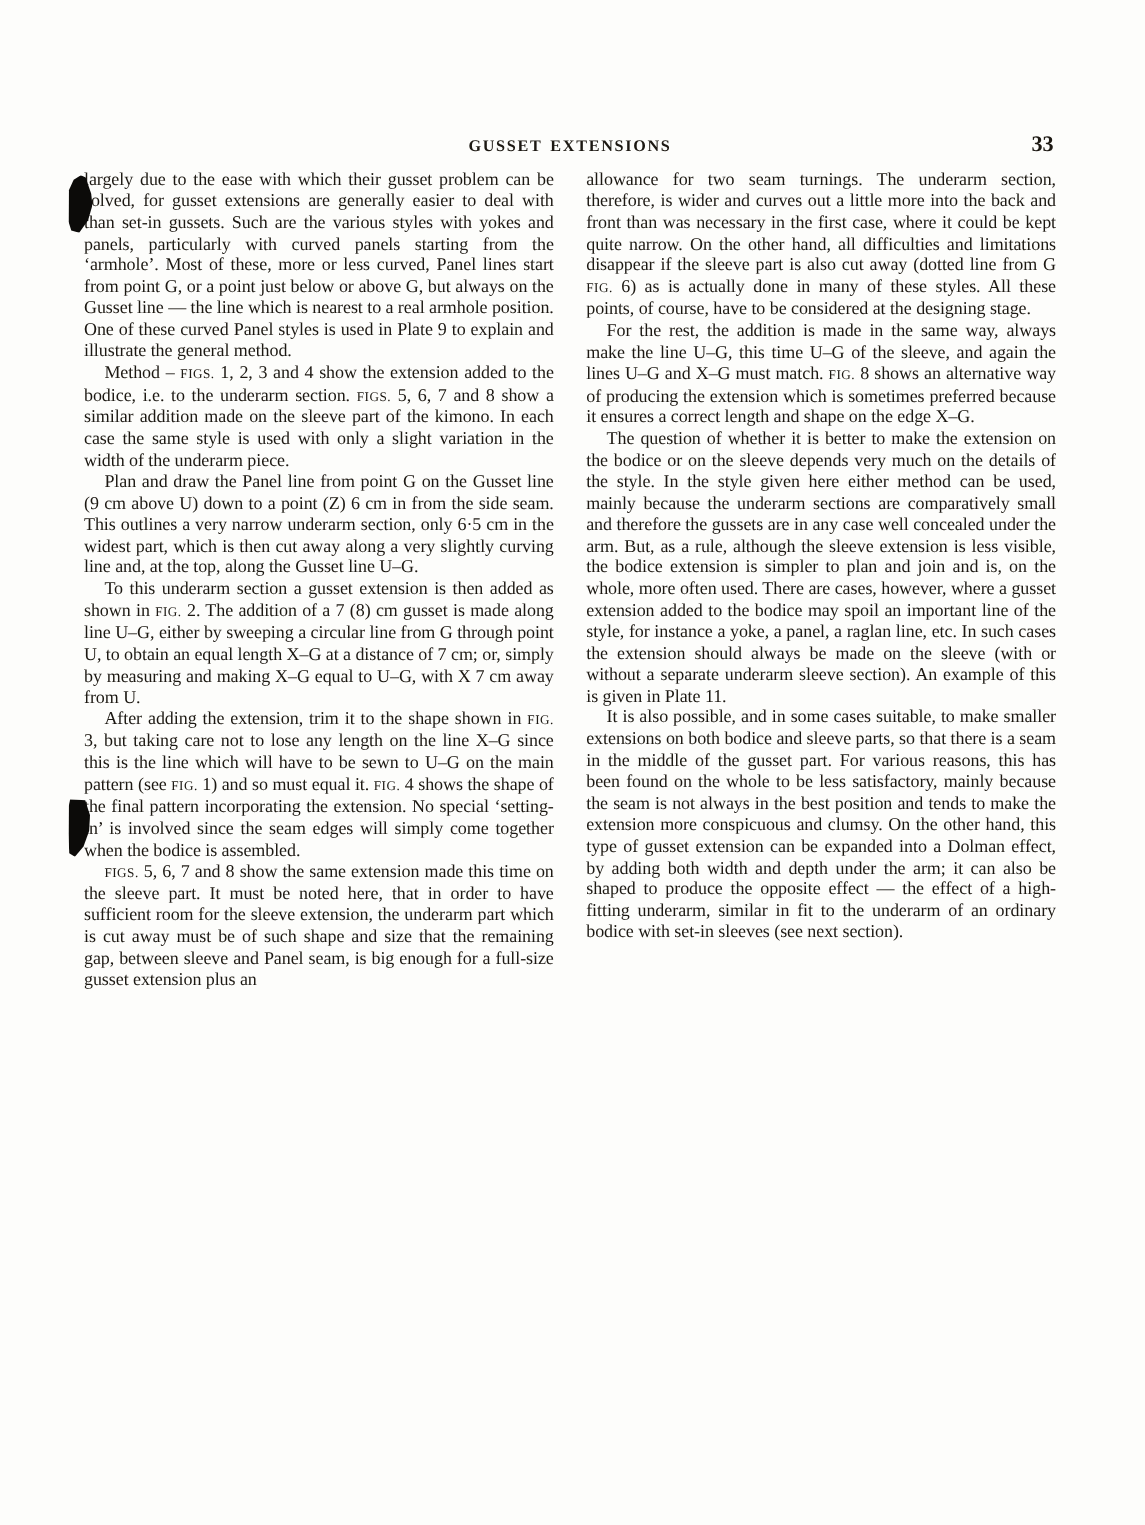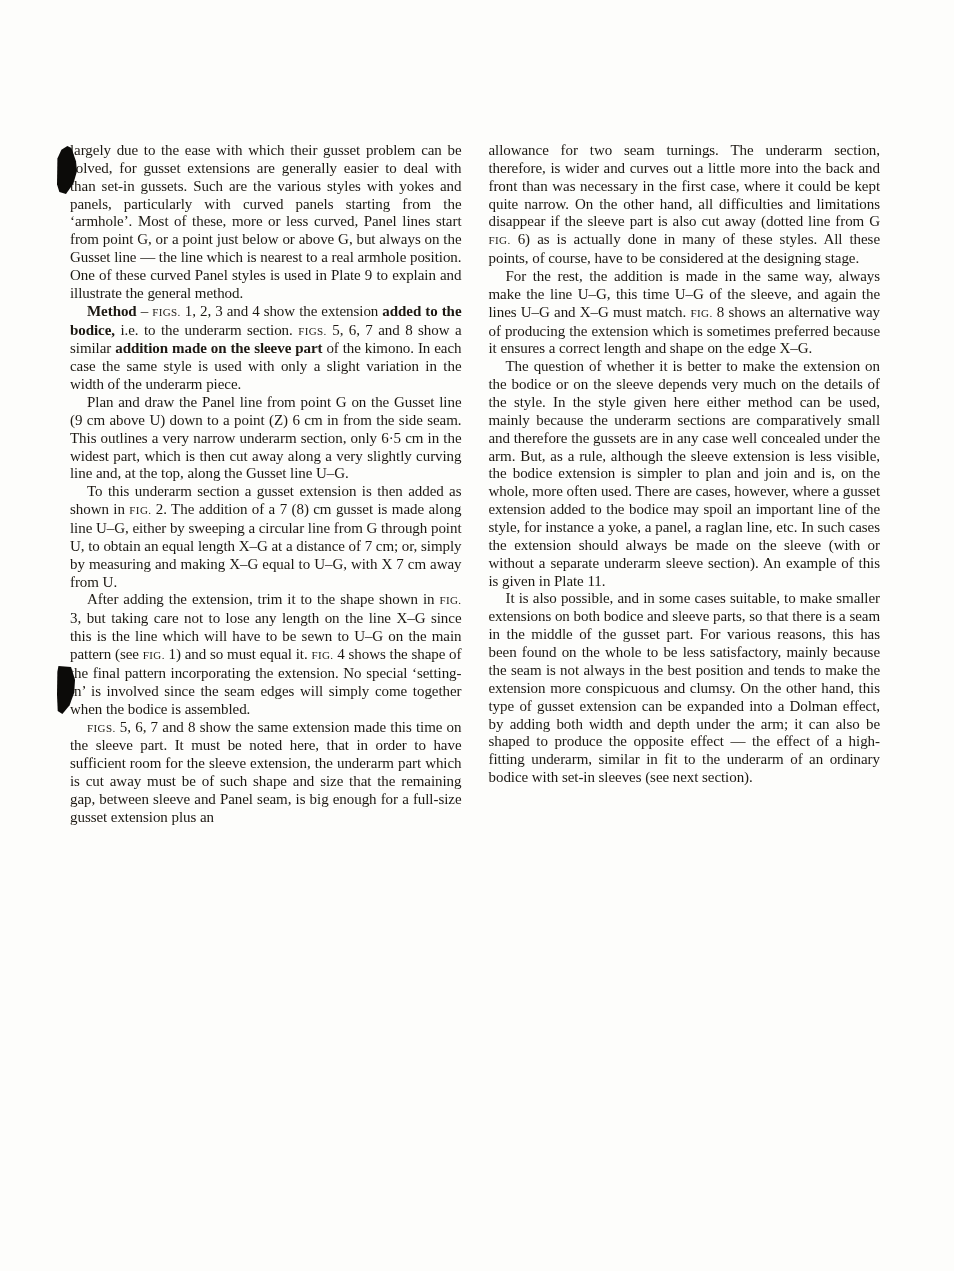--- a/index.html
+++ b/index.html
@@ -41,40 +41,44 @@
   .column { width: 391.5px; }
   .column p {
     margin: 0;
     font-size: 15px;
     line-height: 17.86px;
     text-align: justify;
     letter-spacing: -0.06px;
   }
   .column p.indent { text-indent: 17px; }
   .i  { }
-  .b  { font-weight: bold; }
+  .b  { font-weight: normal; }
   .sc { font-size: 11px; letter-spacing: 0.4px; }
   .ink-blot {
     position: absolute;
     background: #0c0b09;
   }
   .ink-blot.one {
     left: 57px; top: 146px; width: 20px; height: 48px;
     clip-path: polygon(52% 0%, 72% 4%, 95% 32%, 100% 52%, 82% 78%, 45% 100%, 12% 96%, 0% 80%, 2% 26%, 22% 8%);
   }
   .ink-blot.two {
     left: 57px; top: 666px; width: 18px; height: 48px;
     clip-path: polygon(8% 0%, 78% 2%, 100% 28%, 96% 55%, 70% 82%, 30% 100%, 4% 94%, 0% 60%, 2% 12%);
   }
 </style>
 </head>
 <body>
 
 <div class="page">
 
+  <div class="running-header">
+    <div class="running-title">GUSSET EXTENSIONS</div>
+    <div class="page-number">33</div>
+  </div>
 
   <div class="columns">
     <div class="column">
         <p class=""><span>largely due to the ease with which their gusset problem can be solved, for gusset </span><span class="i">extensions</span><span> are generally easier to deal with than set-in gussets. Such are the various styles with yokes and panels, particularly with curved panels starting from the ‘armhole’. Most of these, more or less curved, Panel lines start from point G, or a point just below or above G, but always on the Gusset line — the line which is nearest to a real armhole position. One of these curved Panel styles is used in Plate 9 to explain and illustrate the general method.</span></p>
         <p class="indent"><span class="b">Method</span><span> – </span><span class="sc">FIGS.</span><span> 1, 2, 3 and 4 show the extension </span><span class="b">added to the bodice,</span><span> i.e. to the underarm section. </span><span class="sc">FIGS.</span><span> 5, 6, 7 and 8 show a similar </span><span class="b">addition made on the sleeve part</span><span> of the kimono. In each case the same style is used with only a slight variation in the width of the underarm piece.</span></p>
         <p class="indent"><span>Plan and draw the Panel line from point G on the Gusset line (9 cm above U) down to a point (Z) 6 cm in from the side seam. This outlines a very narrow underarm section, only 6·5 cm in the widest part, which is then cut away along a very slightly curving line and, at the top, along the Gusset line U–G.</span></p>
         <p class="indent"><span>To this underarm section a gusset extension is then added as shown in </span><span class="sc">FIG.</span><span> 2. The addition of a 7 (8) cm gusset is made along line U–G, either by sweeping a circular line from G through point U, to obtain an equal length X–G at a distance of 7 cm; or, simply by measuring and making X–G equal to U–G, with X 7 cm away from U.</span></p>
         <p class="indent"><span>After adding the extension, trim it to the shape shown in </span><span class="sc">FIG.</span><span> 3, but taking care not to lose any length on the line X–G since this is the line which will have to be sewn to U–G on the main pattern (see </span><span class="sc">FIG.</span><span> 1) and so must equal it. </span><span class="sc">FIG.</span><span> 4 shows the shape of the final pattern incorporating the extension. No special ‘setting-in’ is involved since the seam edges will simply come together when the bodice is assembled.</span></p>
         <p class="indent"><span class="sc">FIGS.</span><span> 5, 6, 7 and 8 show the same extension made this time on the sleeve part. It must be noted here, that in order to have sufficient room for the sleeve extension, the underarm part which is cut away must be of such shape and size that </span><span class="i">the remaining gap</span><span>, between sleeve and Panel seam, is </span><span class="i">big enough</span><span> for a full-size gusset extension </span><span class="i">plus an</span></p>
       </div>

